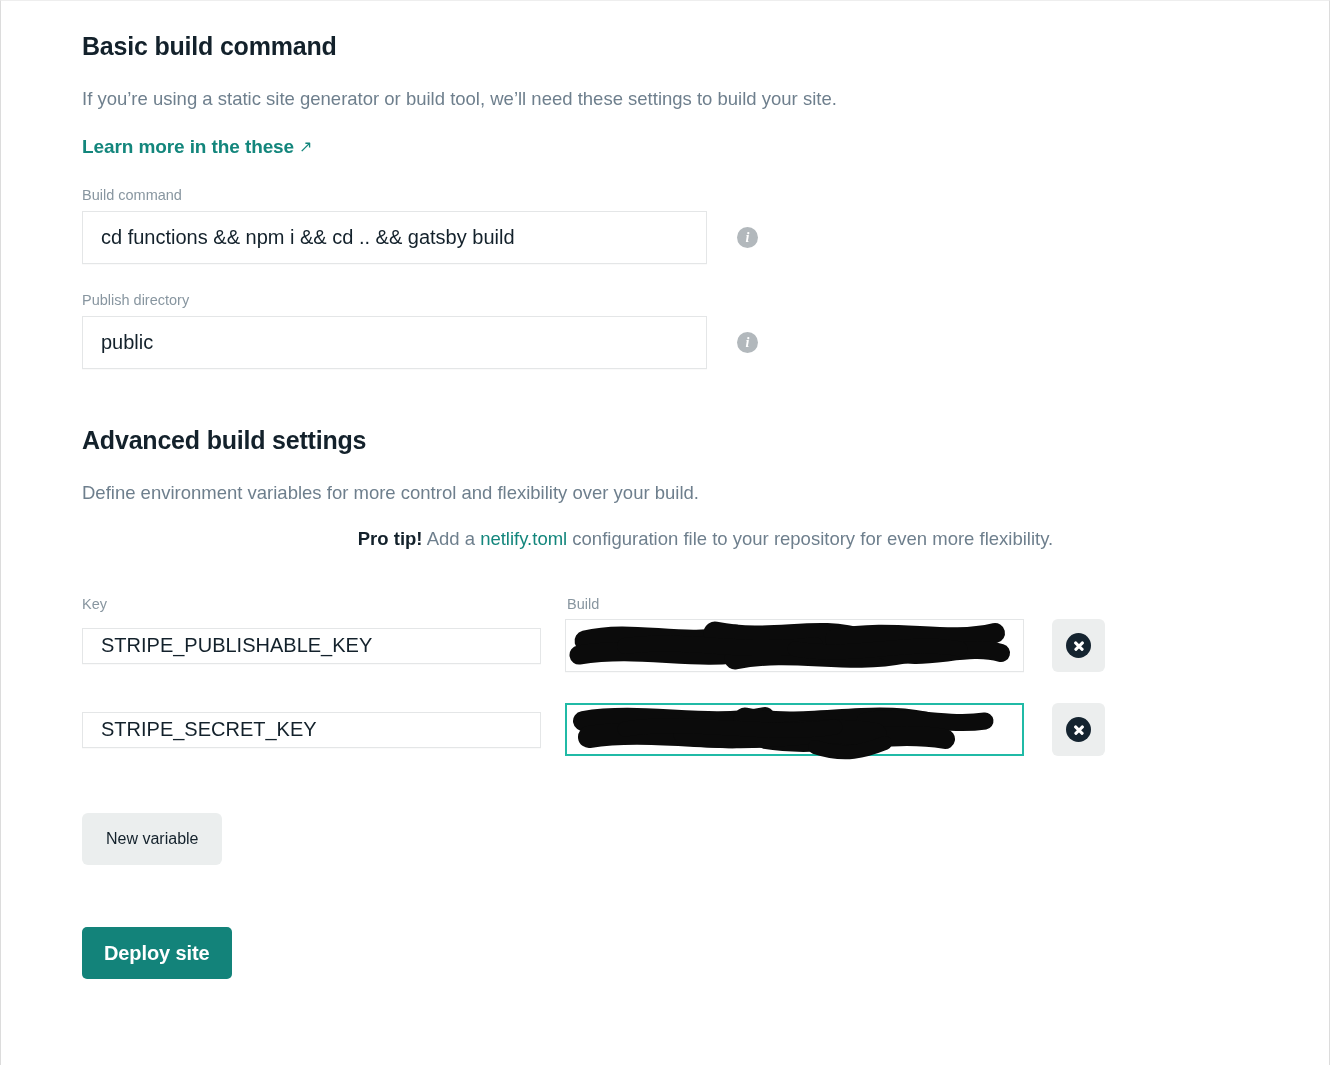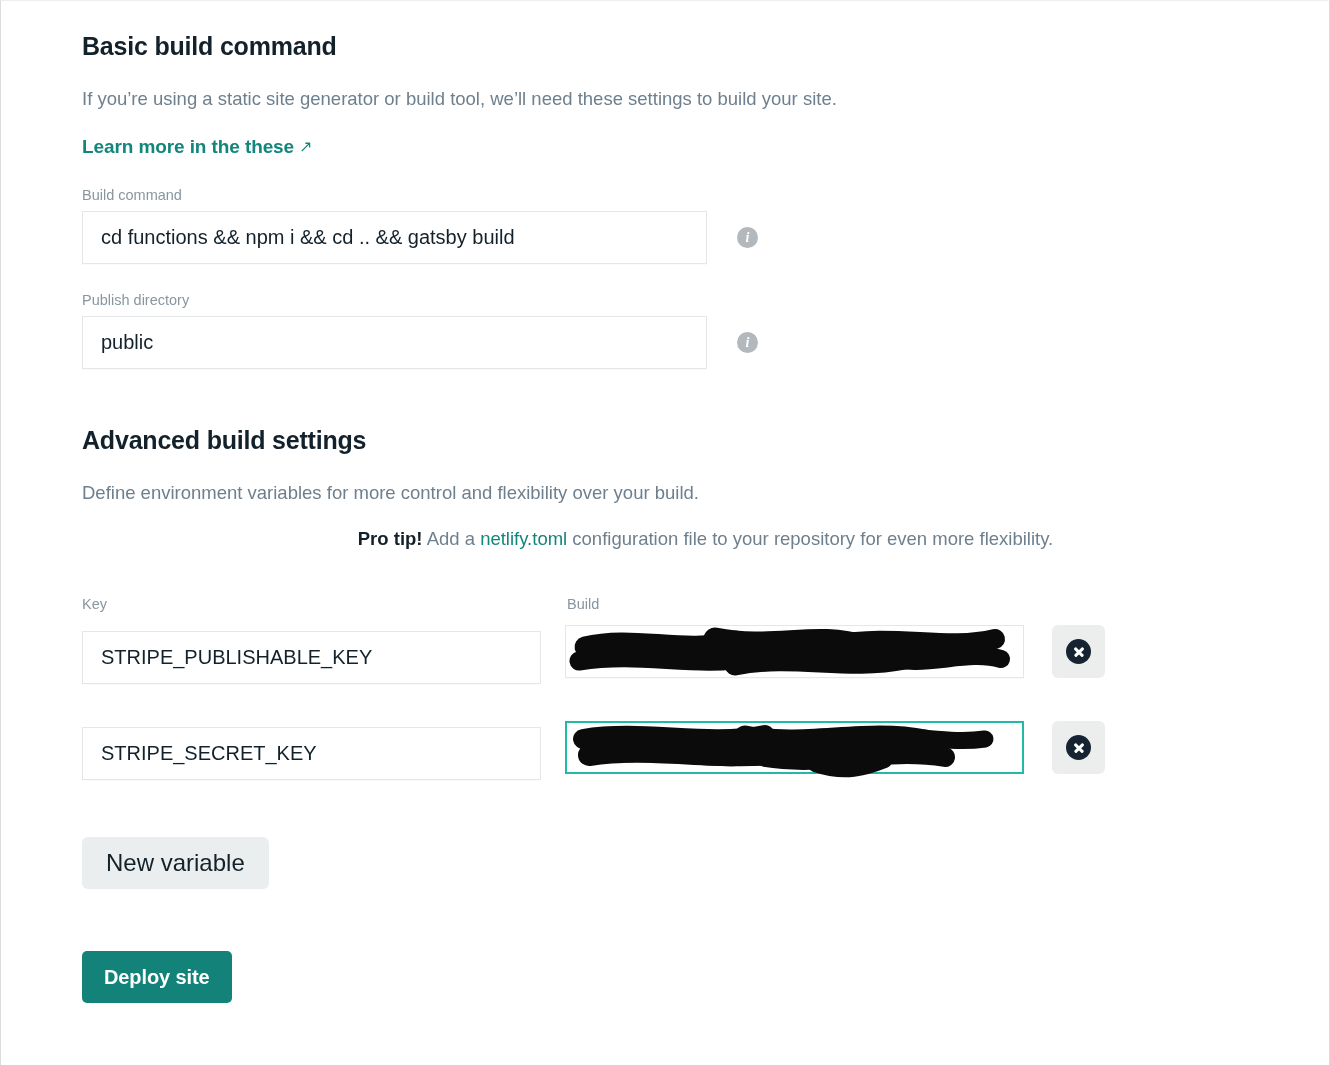--- a/index.html
+++ b/index.html
@@ -154,22 +154,21 @@
 
   .env-row {
     display: flex;
     align-items: center;
     margin-bottom: 31px;
   }
   .env-row:last-of-type { margin-bottom: 0; }
 
   input.key-input {
     width: 459px;
-    height: 53px;
-    margin-top: 12px;
+    height: 36px;
   }
   .value-wrap {
     position: relative;
     margin-left: 24px;
     width: 459px;
     height: 53px;
   }
   input.value-input {
     width: 459px;
     height: 53px;
@@ -223,21 +222,21 @@
   .del-btn .x-circle::after  { transform: translate(-50%,-50%) rotate(-45deg); }
 
   button.new-var-btn {
     margin-top: 57px;
     height: 52px;
     padding: 0 24px;
     background: #ebeeee;
     border: none;
     border-radius: 6px;
     font-family: "Liberation Sans", sans-serif;
-    font-size: 24px;
+    font-size: 16px;
     color: #13212b;
     cursor: pointer;
   }
 
   button.deploy-btn {
     margin-top: 62px;
     height: 52px;
     padding: 0 22px;
     background: #13837a;
     border: none;

